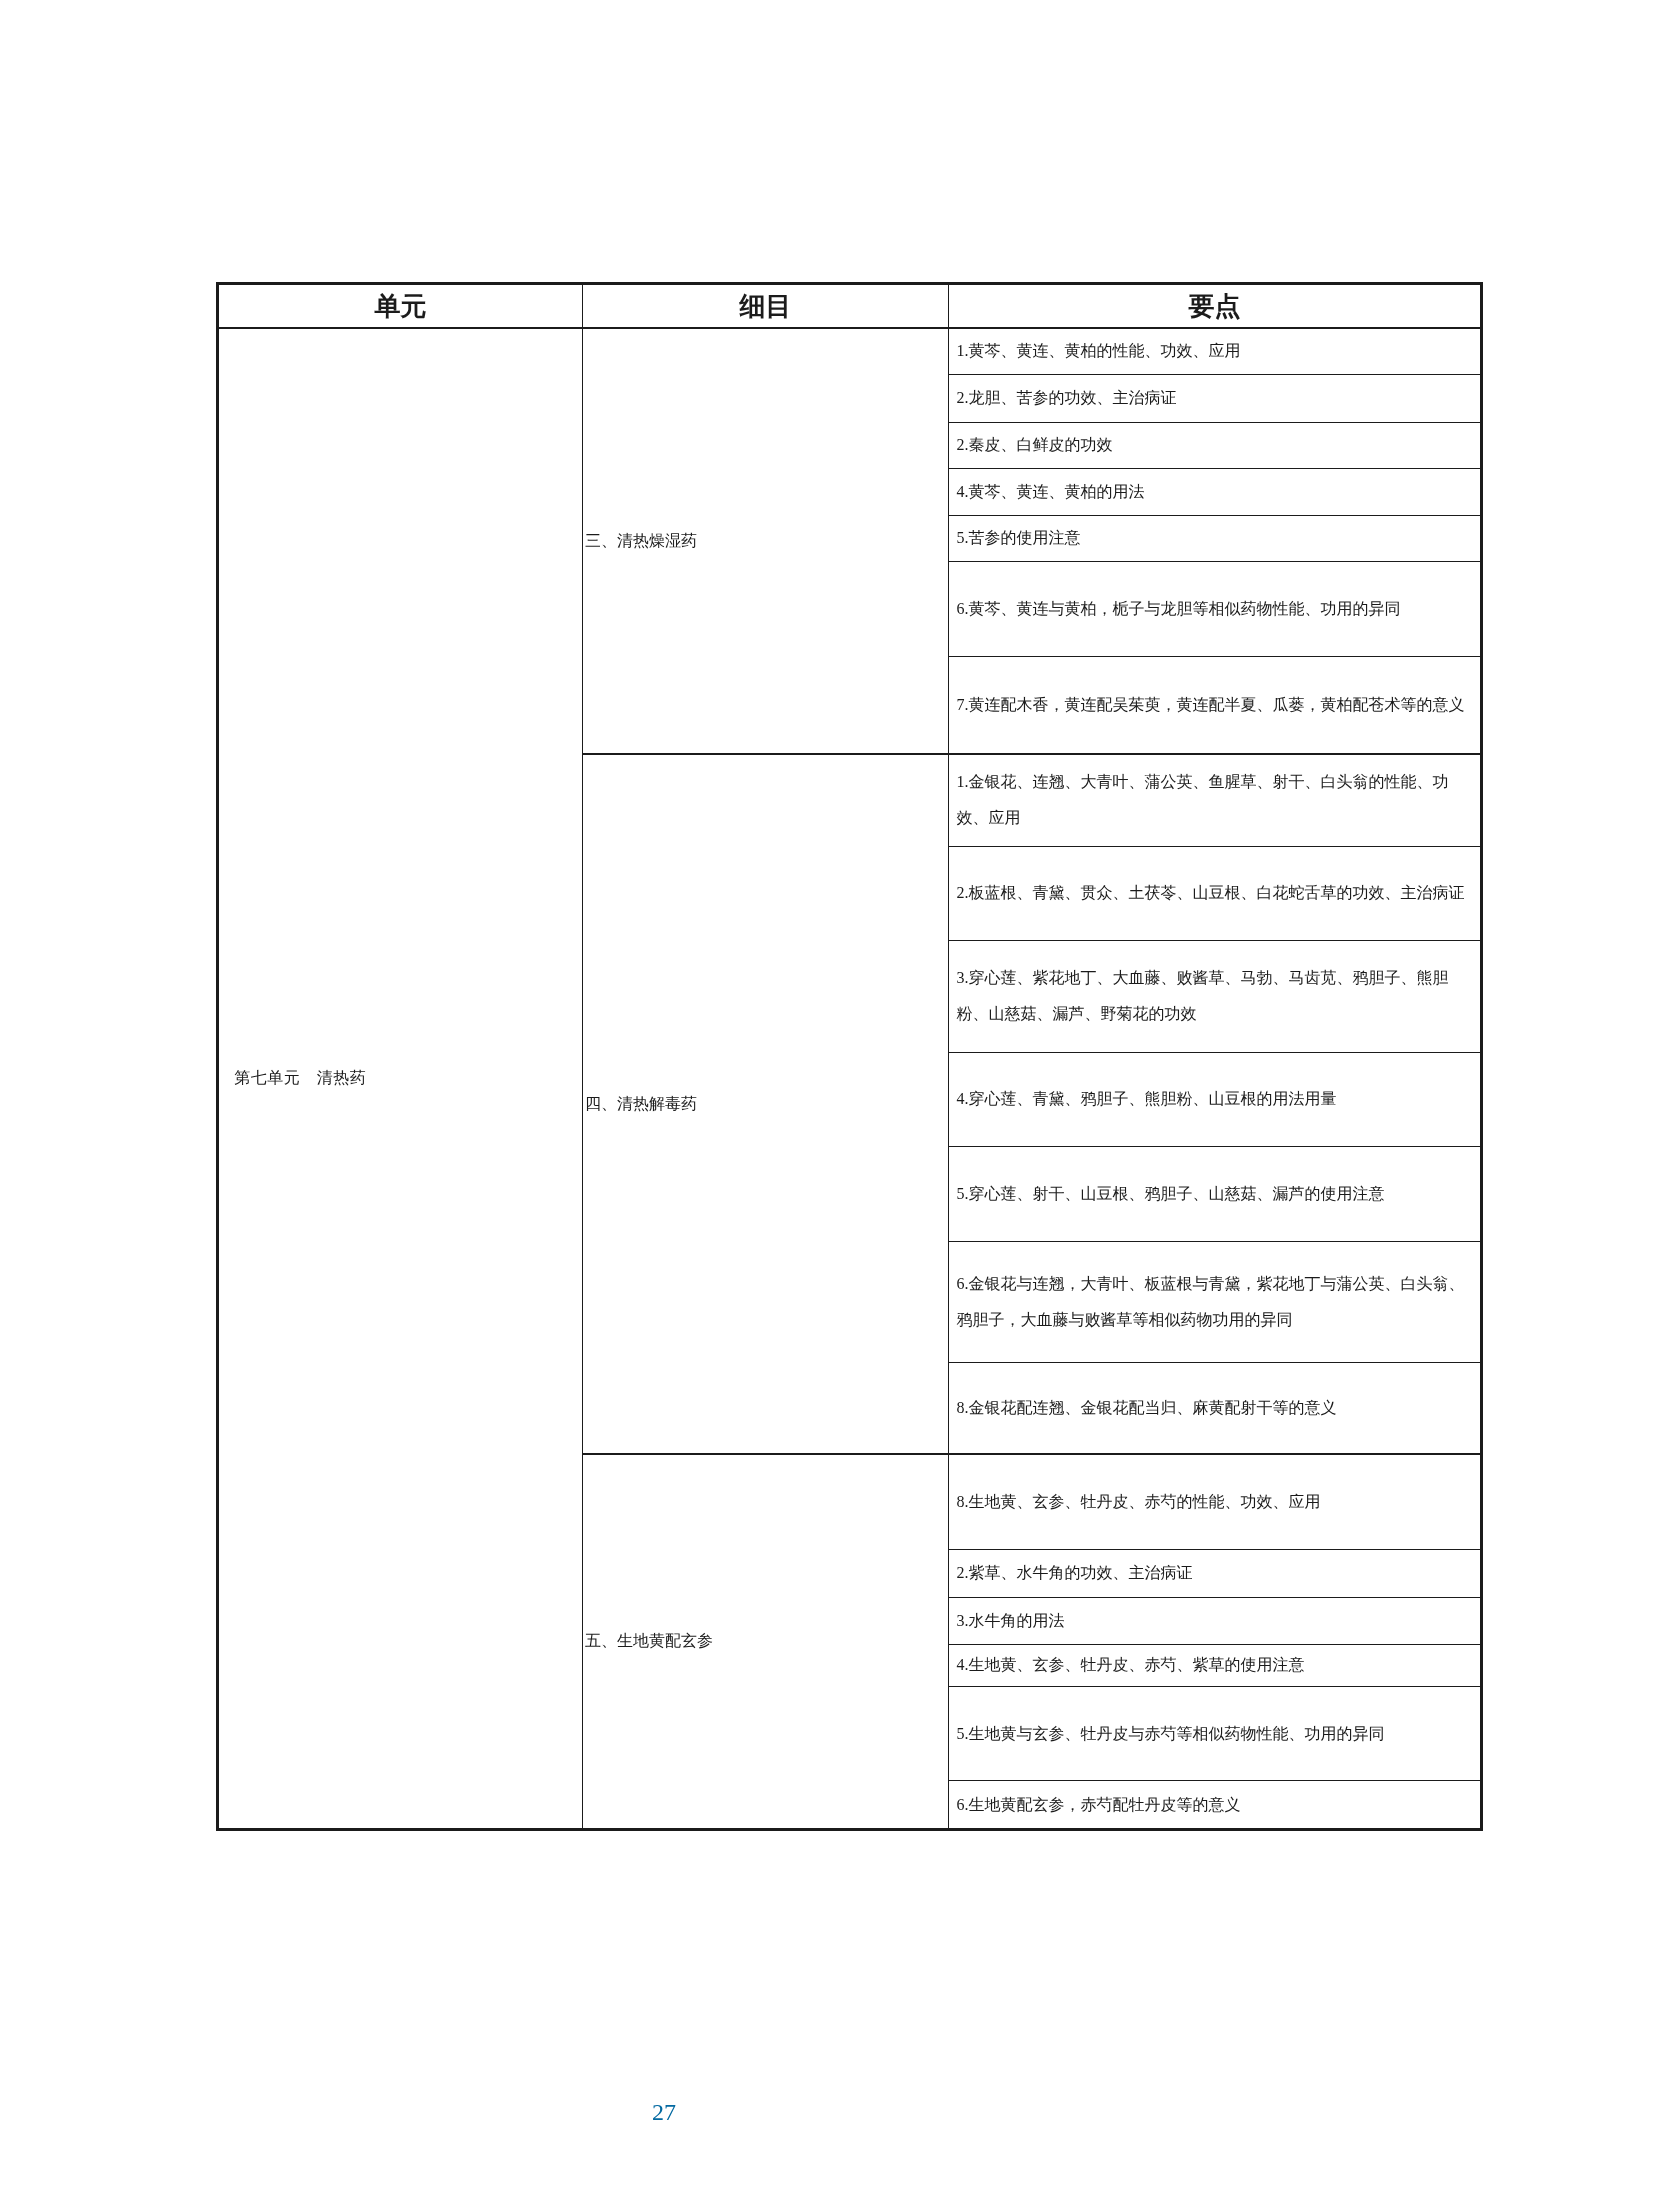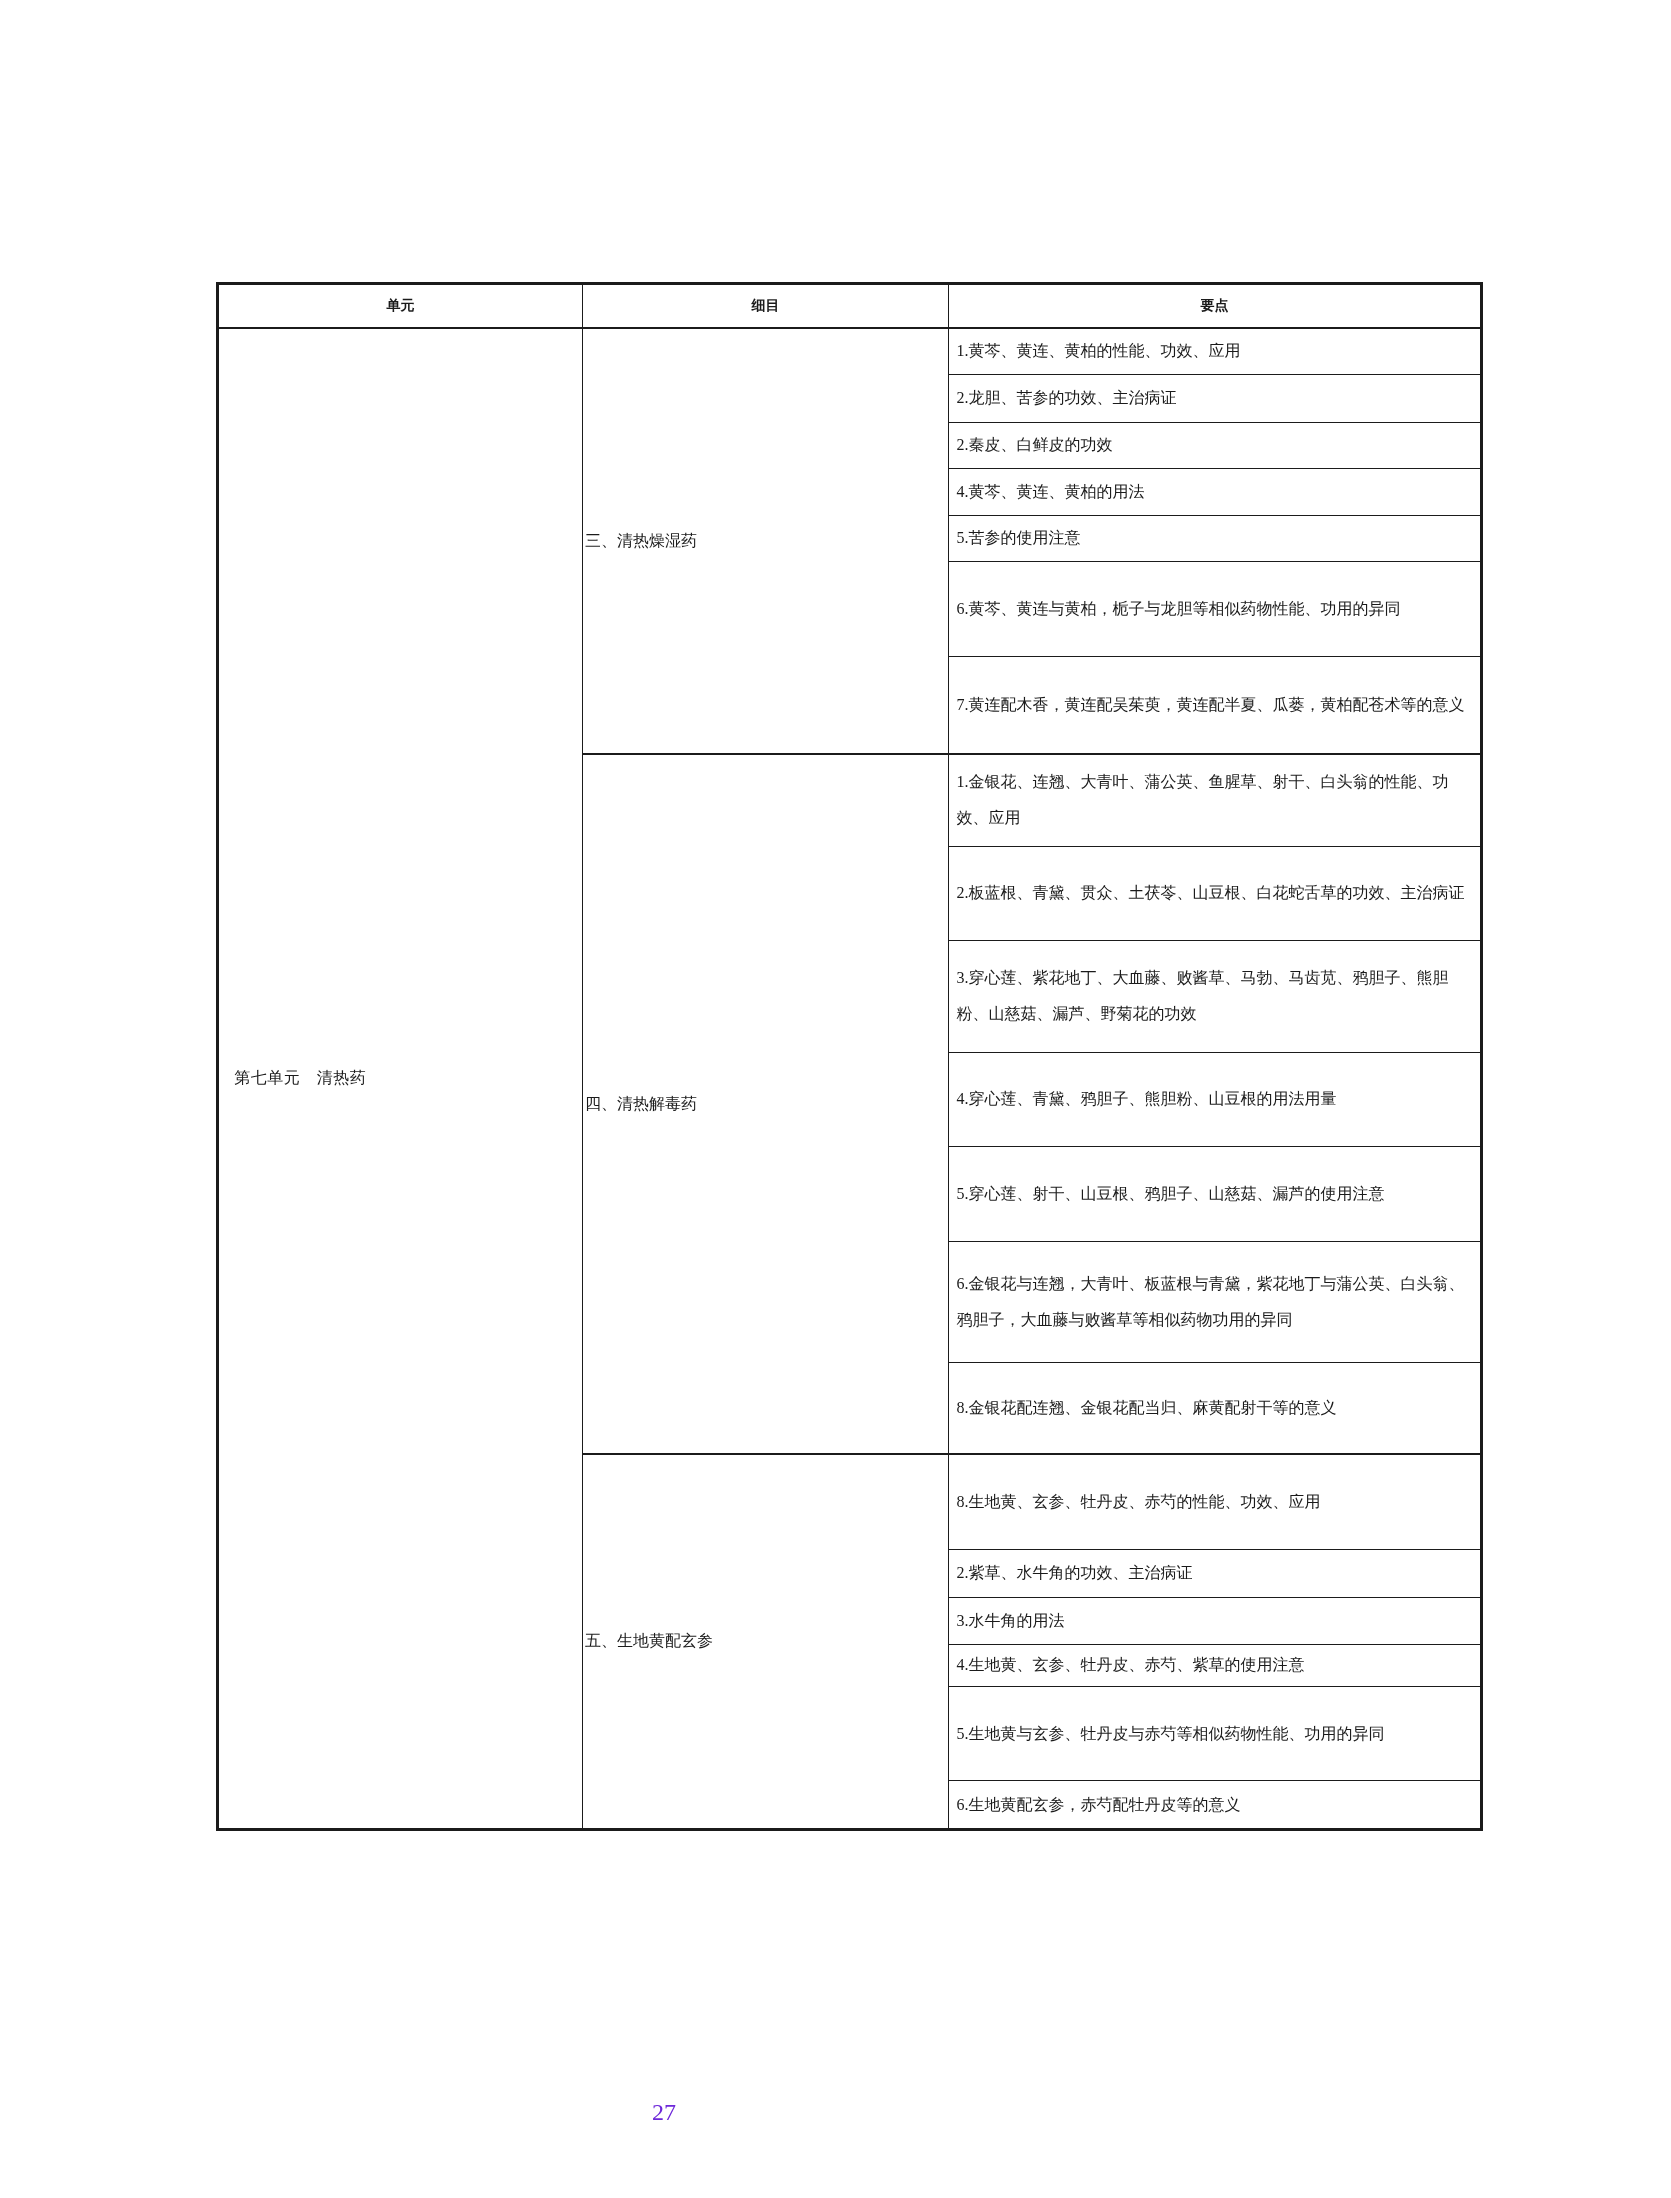--- a/index.html
+++ b/index.html
@@ -27,21 +27,21 @@
   }
   table.syllabus th,
   table.syllabus td {
     border: 1.9px solid #1b1b1b;
     font-size: 16px;
     font-weight: normal;
     overflow: hidden;
   }
   table.syllabus thead th {
     font-weight: bold;
-    font-size: 14px;
+    font-size: 26px;
     text-align: center;
     vertical-align: middle;
     height: 42px;
     border-bottom: 2.9px solid #1b1b1b;
     padding: 0;
   }
   td.unit-cell {
     text-align: left;
     vertical-align: middle;
     padding: 0 0 0 15.3px;
@@ -62,21 +62,21 @@
     border-top: 2.9px solid #1b1b1b;
     margin-top: 28px;
   }
   .page-number {
     position: absolute;
     top: 2099px;
     left: 0;
     width: 1328px;
     text-align: center;
     font-size: 24px;
-    color: #6d28d9;
+    color: #0369a1;
   }
 </style>
 </head>
 <body>
 
 <div class="page">
 
   <table class="syllabus">
     <colgroup>
       <col style="width:365px">

